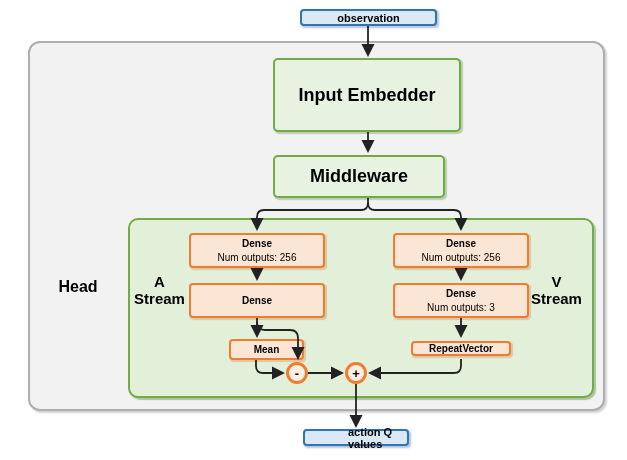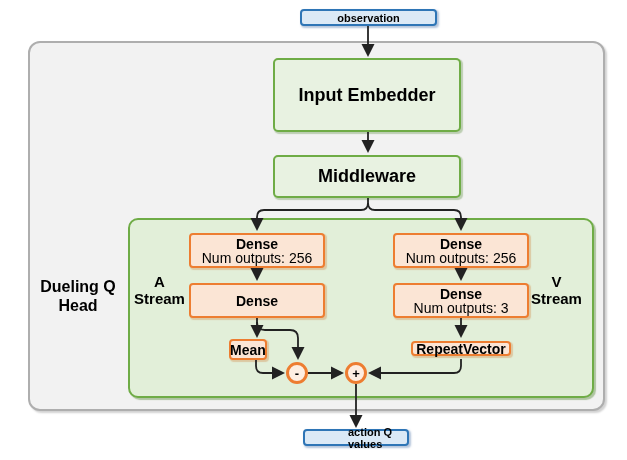--- a/index.html
+++ b/index.html
@@ -22,21 +22,21 @@
   .green-node{
     background:var(--green-fill);border:2px solid var(--green-border);border-radius:5px;
     display:flex;align-items:center;justify-content:center;
     font-weight:bold;font-size:18px;
     box-shadow:1.5px 1.5px 1px rgba(90,140,60,0.35);
   }
   
   .orange-node{
     background:var(--orange-fill);border:2px solid var(--orange-border);border-radius:4px;
     display:flex;flex-direction:column;align-items:center;justify-content:center;
-    font-size:14px;line-height:14px;
+    font-size:10px;line-height:14px;
     box-shadow:1.5px 1.5px 1px rgba(210,130,60,0.35);
   }
   .orange-node .node-title{font-weight:bold;}
   
   .io-node{
     background:var(--io-fill);border:2px solid var(--io-border);border-radius:4px;
     display:flex;align-items:center;justify-content:center;
     font-weight:bold;font-size:11px;
     box-shadow:1.5px 1.5px 2px rgba(120,150,190,0.55);
   }
@@ -59,21 +59,20 @@
 </head>
 <body>
 
 <div id="canvas">
 
   <div class="abs gray-panel" style="left:28px;top:41px;width:577px;height:370px;"></div>
 
   <div class="abs green-panel" style="left:128px;top:218px;width:466px;height:180px;"></div>
 
   <div class="abs side-label dueling-label" style="left:26px;top:277px;width:104px;">
-    <div>Dueling Q</div>
     <div>Head</div>
   </div>
 
   <div class="abs side-label stream-label" style="left:131px;top:273px;width:57px;">
     <div>A</div>
     <div>Stream</div>
   </div>
 
   <div class="abs side-label stream-label" style="left:528px;top:273px;width:57px;">
     <div>V</div>
@@ -81,34 +80,34 @@
   </div>
 
   <div class="abs green-node" style="left:273px;top:58px;width:188px;height:74px;">
     <span>Input Embedder</span>
   </div>
 
   <div class="abs io-node" style="left:300px;top:9px;width:137px;height:17px;">
     <span>observation</span>
   </div>
 
-  <div class="abs green-node" style="left:273px;top:155px;width:188px;height:43px;">
+  <div class="abs green-node" style="left:273px;top:155px;width:172px;height:43px;">
     <span>Middleware</span>
   </div>
 
   <div class="abs orange-node" style="left:189px;top:233px;width:136px;height:35px;">
     <div class="node-title">Dense</div>
     <div>Num outputs: 256</div>
   </div>
 
   <div class="abs orange-node" style="left:189px;top:283px;width:136px;height:35px;">
     <div class="node-title">Dense</div>
   </div>
 
-  <div class="abs orange-node" style="left:229px;top:339px;width:38px;height:21px;">
+  <div class="abs orange-node" style="left:229px;top:339px;width:75px;height:21px;">
     <div class="node-title">Mean</div>
   </div>
 
   <div class="abs orange-node" style="left:393px;top:233px;width:136px;height:35px;">
     <div class="node-title">Dense</div>
     <div>Num outputs: 256</div>
   </div>
 
   <div class="abs orange-node" style="left:393px;top:283px;width:136px;height:35px;">
     <div class="node-title">Dense</div>

